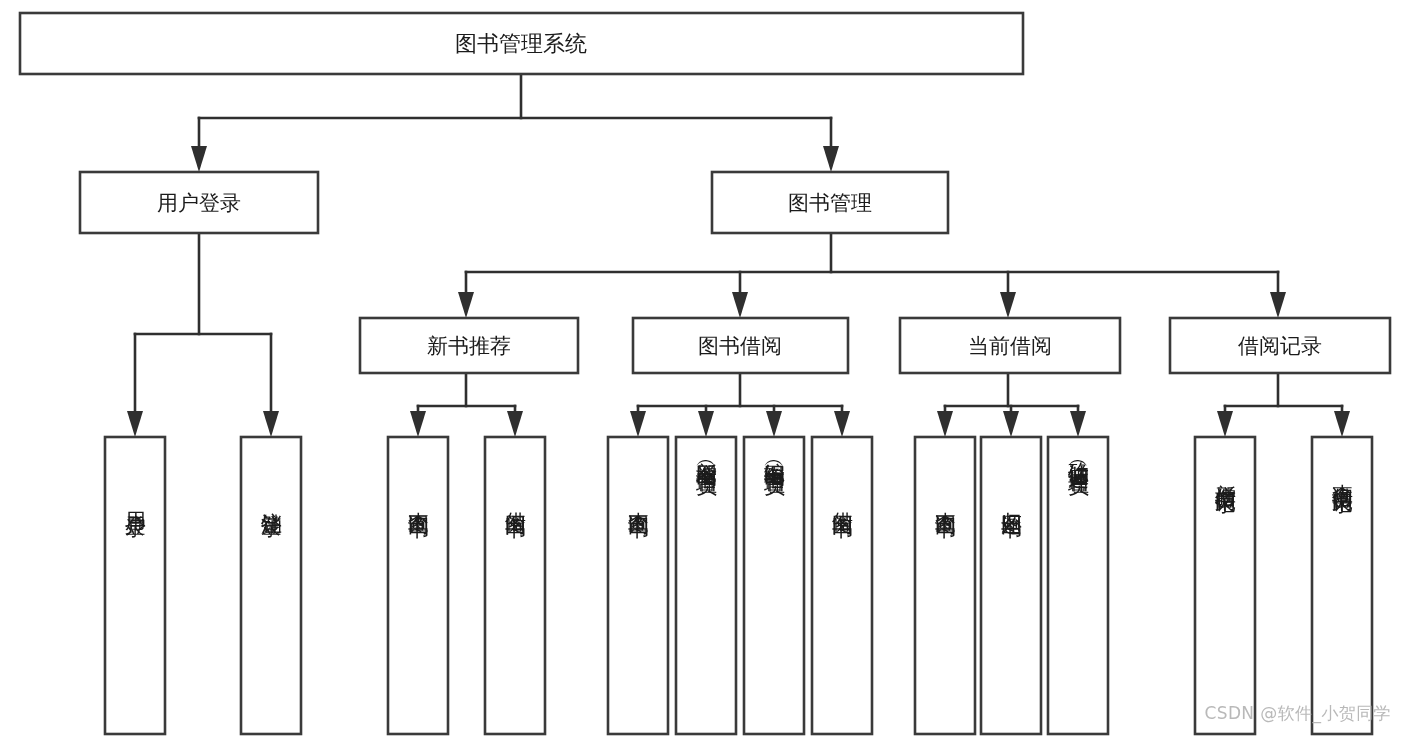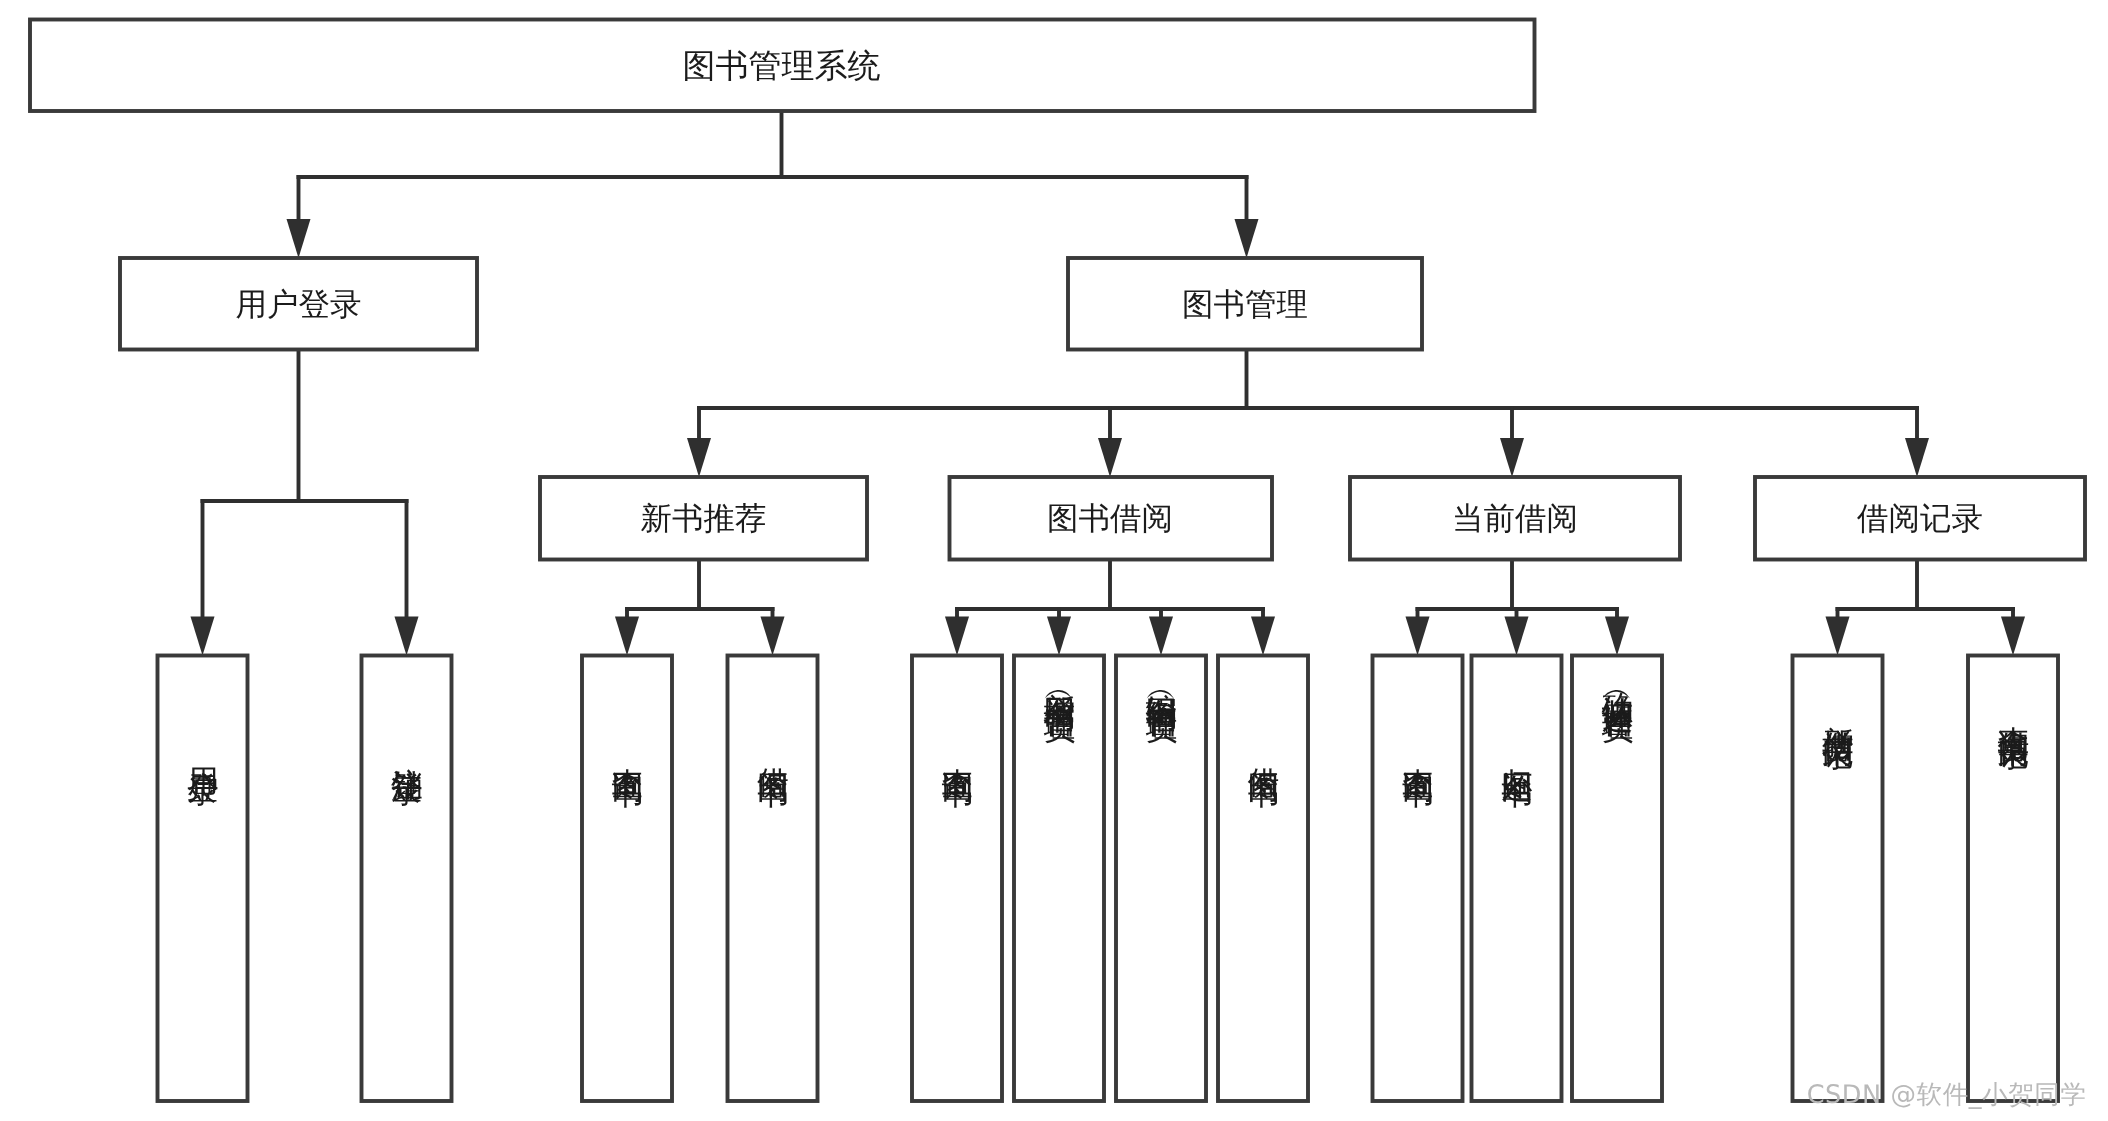--- a/index.html
+++ b/index.html
@@ -69,21 +69,21 @@
     font-size: 21px;
     line-height: 1.18;
     color: #1b1b1b;
     letter-spacing: 2px;
     white-space: nowrap;
     text-align: left;
   }
   .watermark {
     position: absolute;
     right: 14px;
-    bottom: 6px;
+    bottom: 22px;
     font-family: "DejaVu Sans", "Liberation Sans", sans-serif;
     font-size: 17px;
     color: #b9b9b9;
     letter-spacing: 0.4px;
     user-select: none;
     white-space: nowrap;
   }
 </style>
 </head>
 <body>

